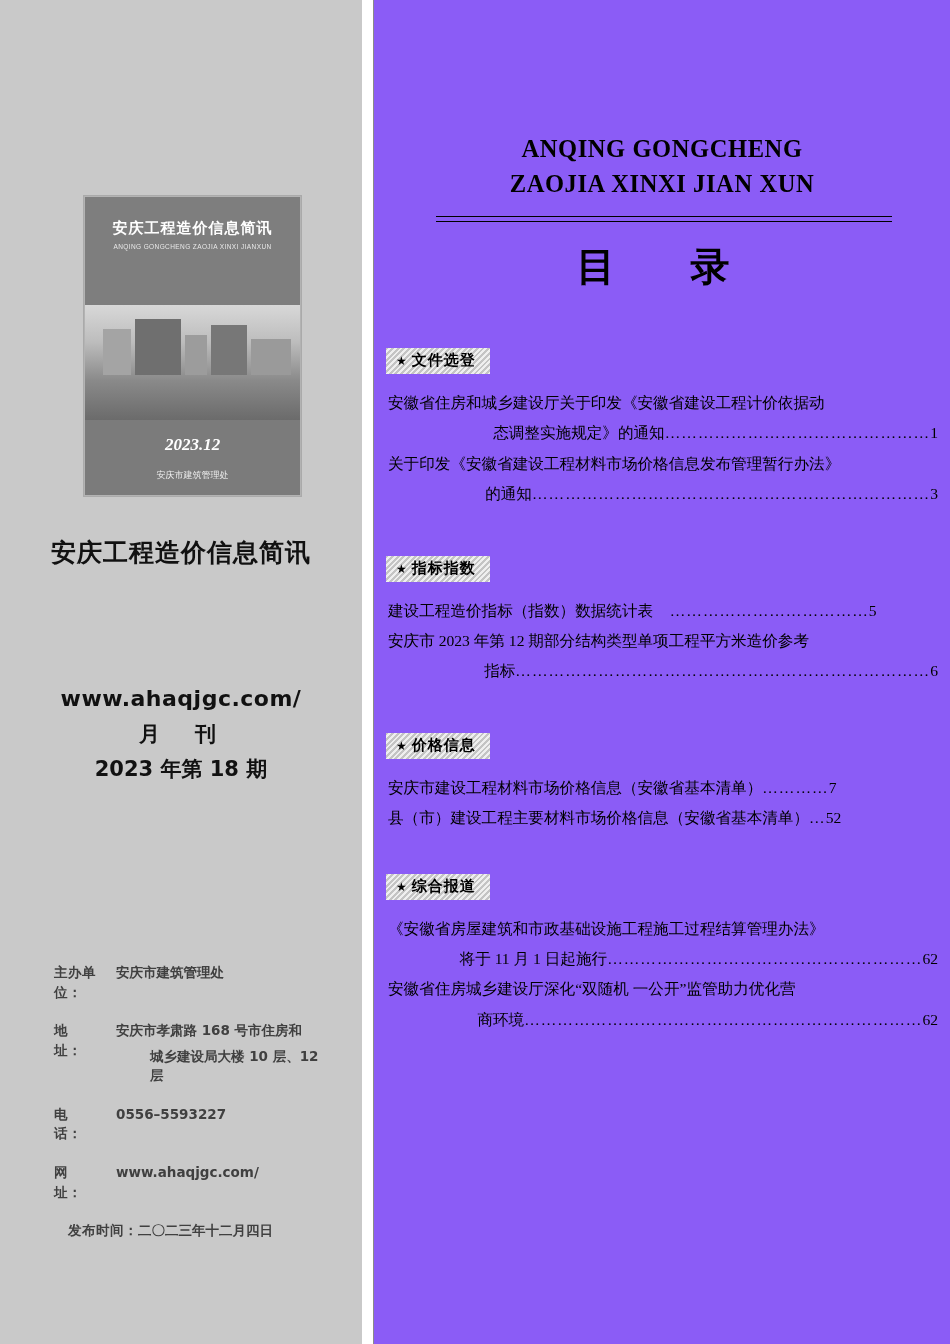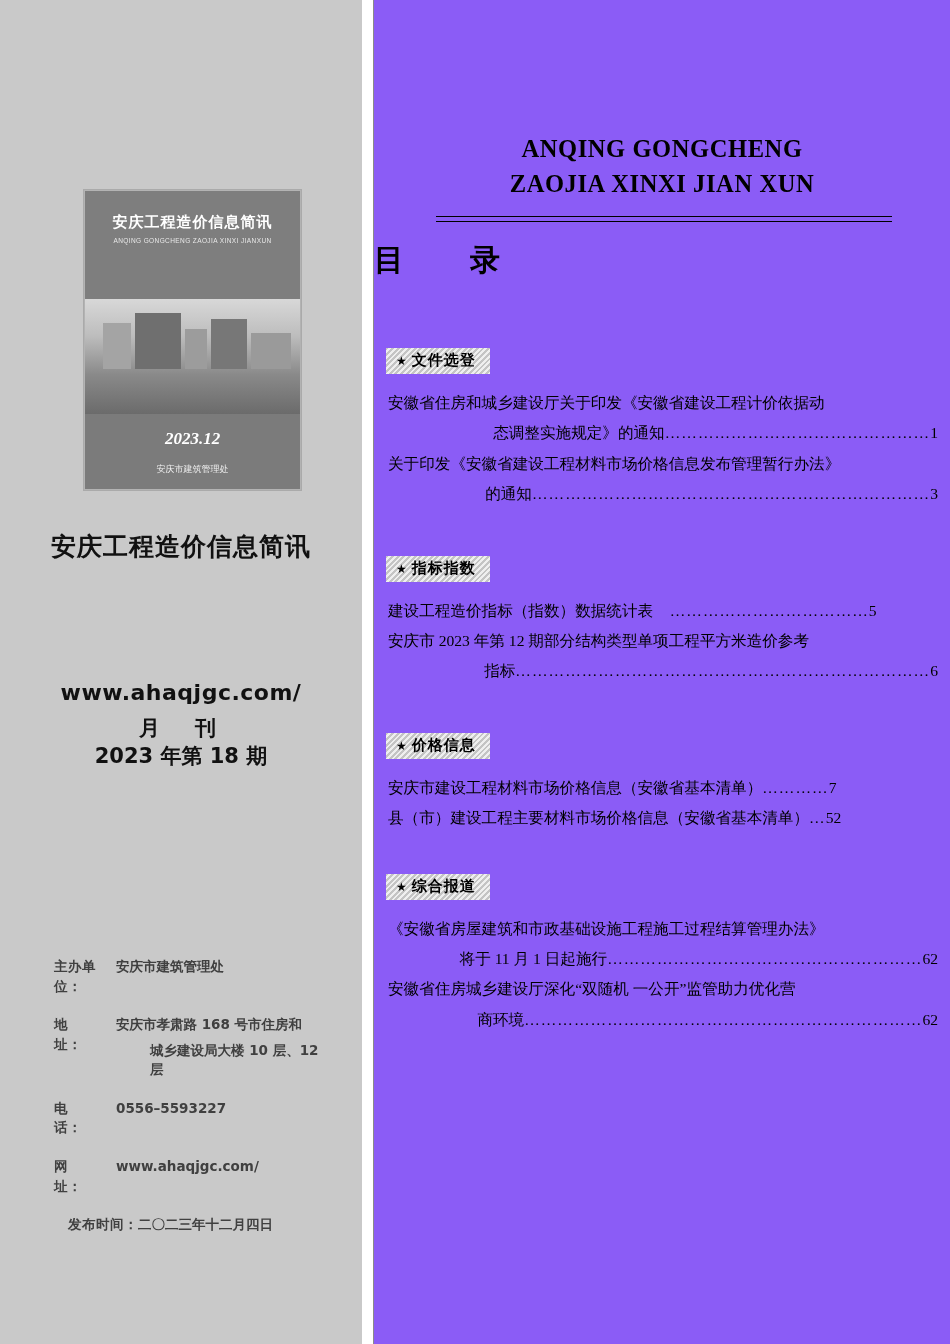--- a/index.html
+++ b/index.html
@@ -19,21 +19,21 @@
   .left-panel {
     position: absolute;
     left: 0; top: 0;
     width: 362px;
     height: 1344px;
     background: #c9c9c9;
     box-sizing: border-box;
   }
   .left-inner {
     position: absolute;
-    left: 0; top: 12px;
+    left: 0; top: 18px;
     width: 362px;
     height: 1248px;
   }
   .cover-thumb {
     position: absolute;
     left: 84px;
     top: 178px;
     width: 215px;
     height: 298px;
     background: #8e8e8e;
@@ -143,20 +143,21 @@
     font-size: 22px;
     font-weight: bold;
     letter-spacing: 0.5px;
     margin-bottom: 9px;
     font-family: "DejaVu Sans", sans-serif;
   }
   .meta-block .freq {
     font-size: 21px;
     font-weight: bold;
     letter-spacing: 7px;
+    margin-bottom: 7px;
     font-family: "DejaVu Sans", sans-serif;
   }
   .meta-block .issue {
     font-size: 21px;
     font-weight: bold;
     margin-bottom: 7px;
     font-family: "DejaVu Sans", sans-serif;
   }
   .meta-block .total {
     font-size: 20px;
@@ -237,24 +238,24 @@
     height: 3px;
     border-top: 1px solid #000;
     border-bottom: 1px solid #000;
     height: 4px;
   }
   .head-cn {
     position: absolute;
     left: 0;
     top: 240px;
     width: 576px;
-    text-align: left;
-    font-family: "DejaVu Sans", sans-serif;
-    font-weight: bold;
-    font-size: 30px;
+    text-align: center;
+    font-family: "DejaVu Sans", sans-serif;
+    font-weight: bold;
+    font-size: 39px;
     letter-spacing: 18px;
     color: #000000;
   }
   .toc {
     position: absolute;
     left: 0;
     top: 348px;
     width: 576px;
   }
   .section {

